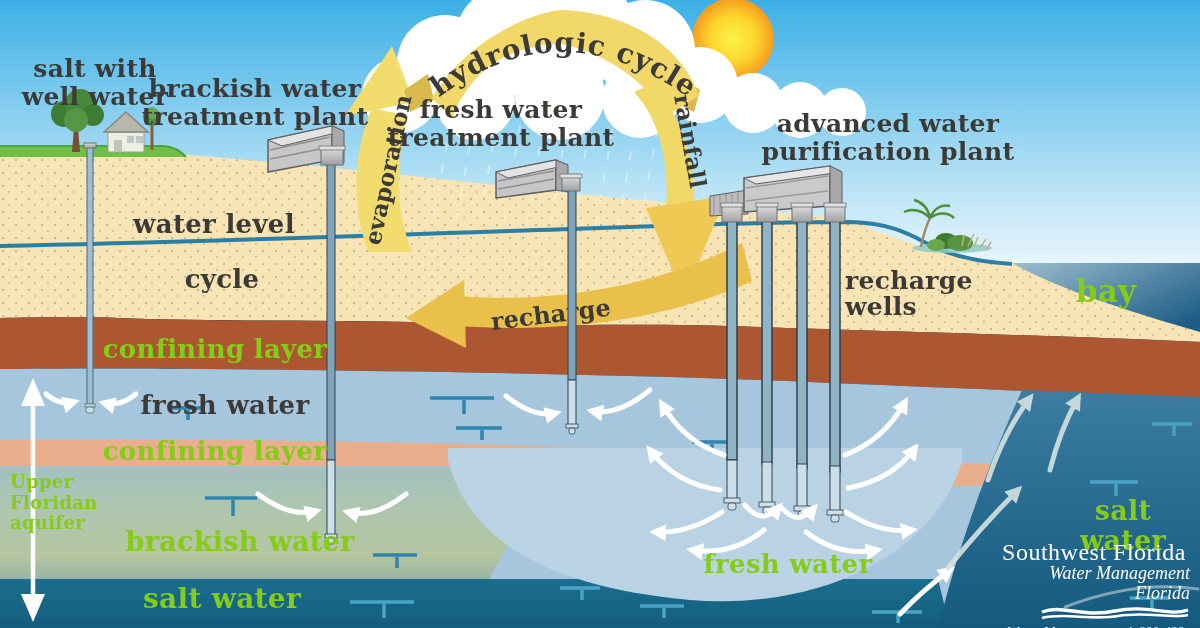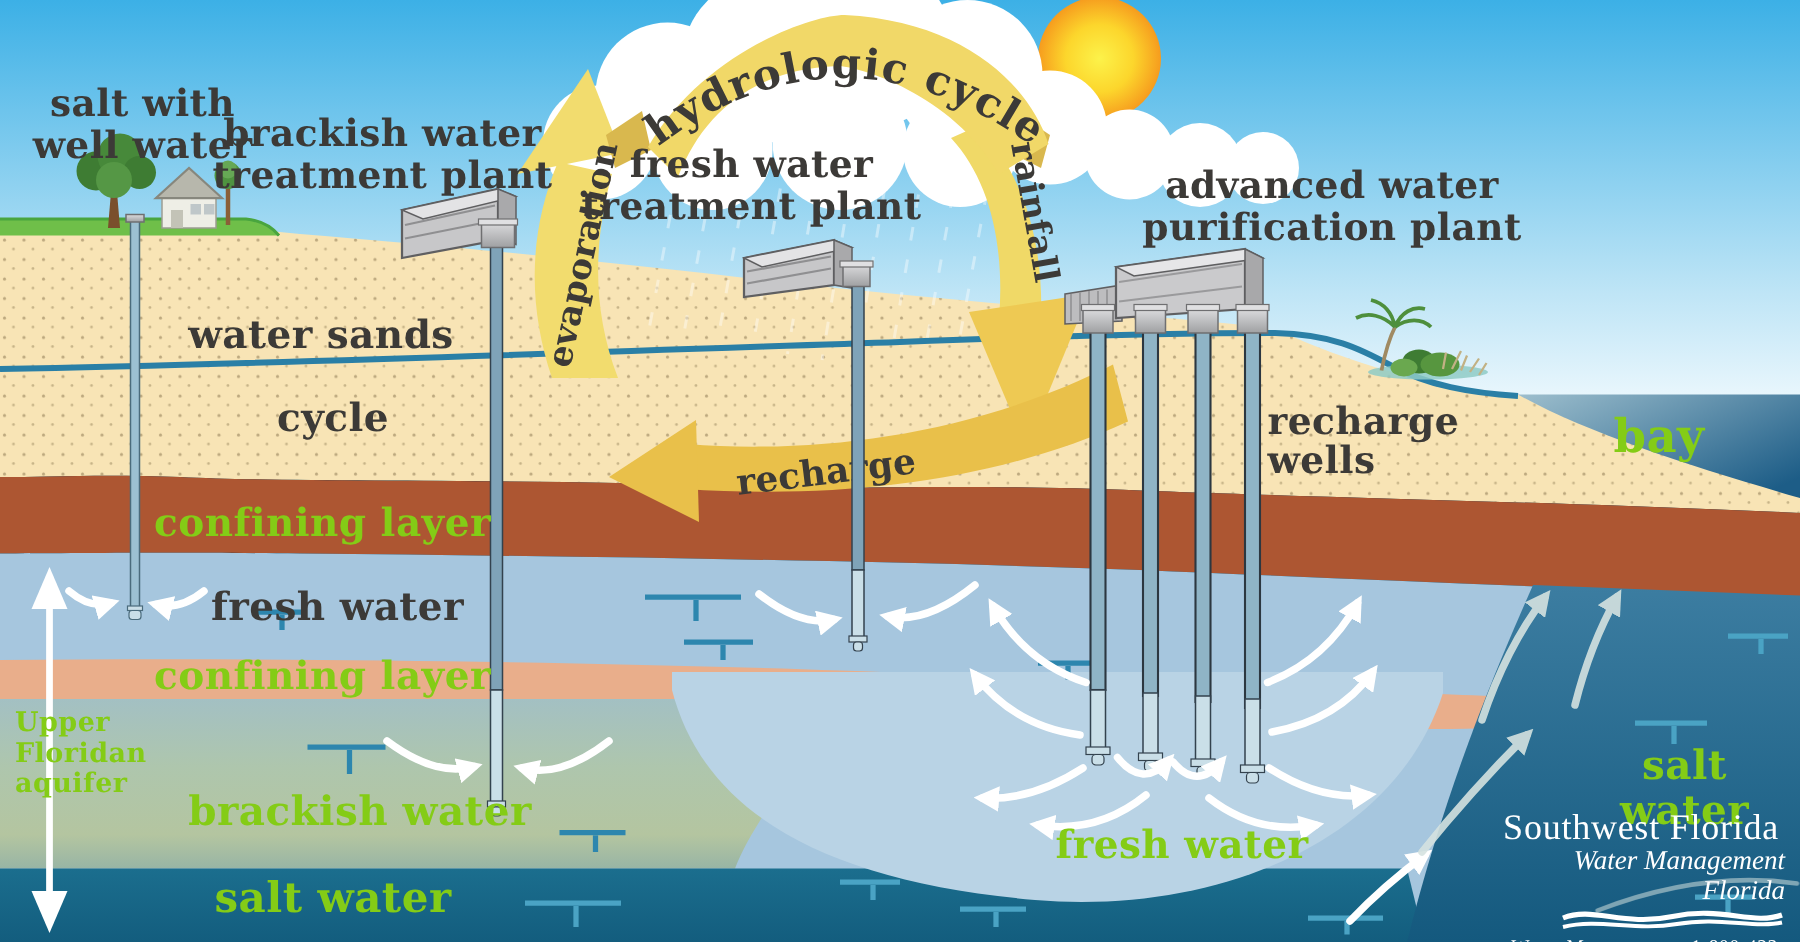--- a/index.html
+++ b/index.html
@@ -312,21 +312,21 @@
 </svg>
 
 <div class="lbl" style="left:95px;top:55px;font-size:25px;">salt with
 well water</div>
 <div class="lbl" style="left:255px;top:75px;font-size:25px;">brackish water
 treatment plant</div>
 <div class="lbl" style="left:501px;top:96px;font-size:25px;">fresh water
 treatment plant</div>
 <div class="lbl" style="left:857px;top:110px;font-size:25px;margin-left:31px;">advanced water
 purification plant</div>
-<div class="lbl" style="left:214px;top:210px;font-size:26px;">water sands</div>
+<div class="lbl" style="left:214px;top:210px;font-size:26px;">water level</div>
 <div class="lbl" style="left:222px;top:265px;font-size:26px;">cycle</div>
 <div class="lblw" style="left:215px;top:335px;font-size:26px;">confining layer</div>
 <div class="lbl" style="left:225px;top:391px;font-size:26px;">fresh water</div>
 <div class="lblw" style="left:215px;top:437px;font-size:26px;">confining layer</div>
 <div class="lblw left-anchor" style="left:10px;top:472px;font-size:18px;line-height:1.15;">Upper
 Floridan
 aquifer</div>
 <div class="lblw" style="left:240px;top:527px;font-size:27px;">brackish water</div>
 <div class="lblw" style="left:222px;top:584px;font-size:28px;">salt water</div>
 <div class="lbl left-anchor" style="left:845px;top:268px;font-size:25px;line-height:1.05;">recharge

